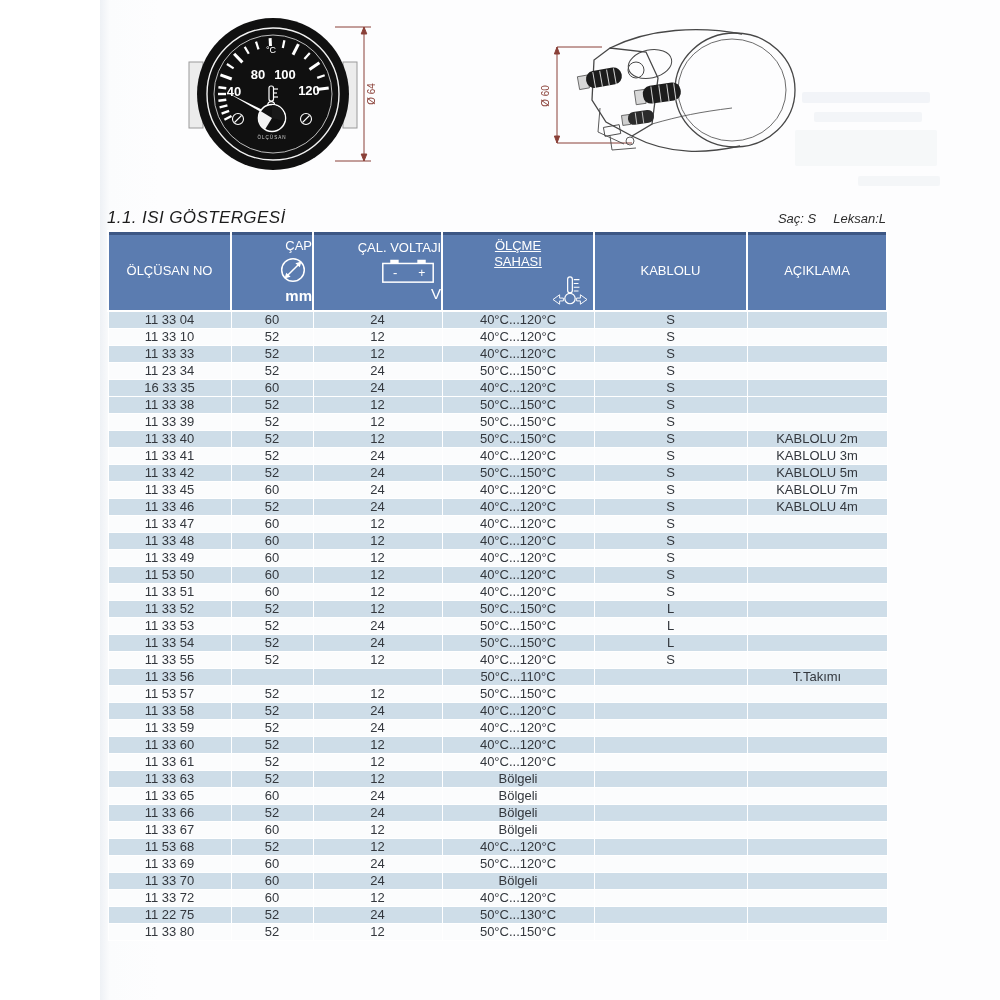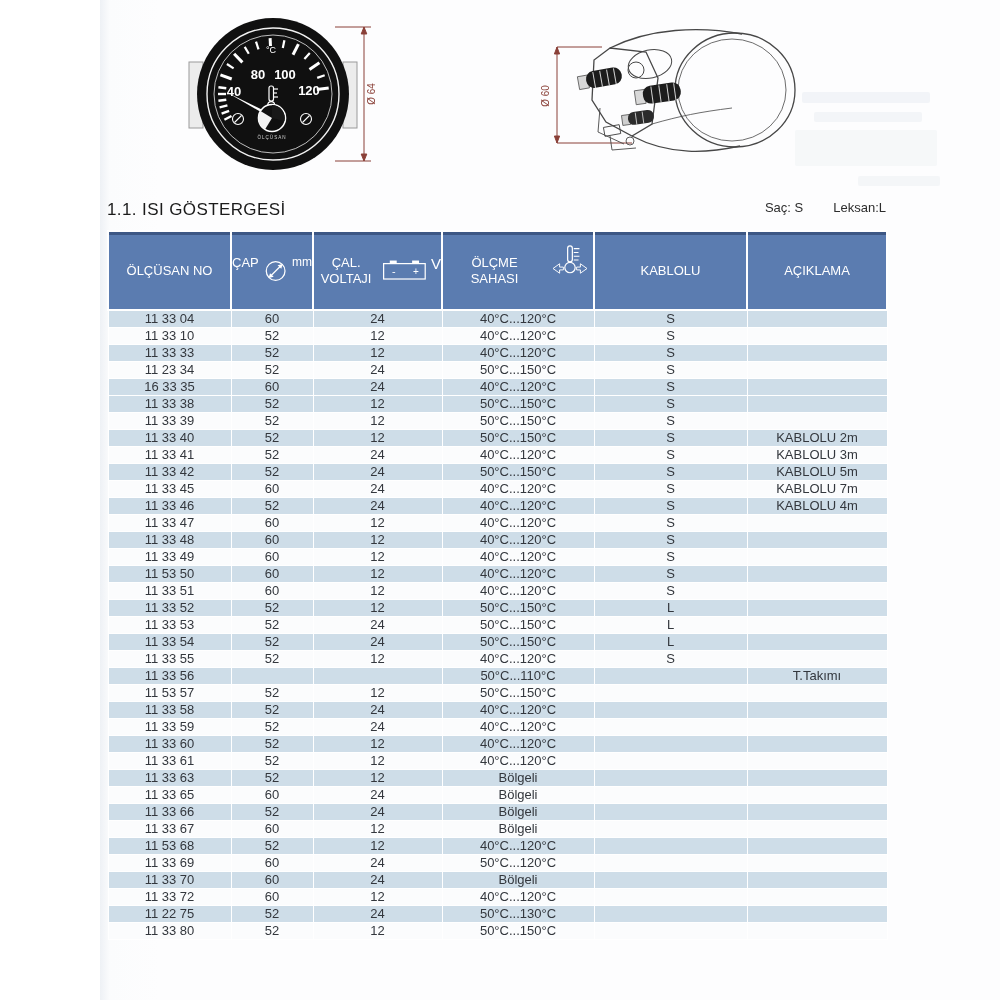--- a/index.html
+++ b/index.html
@@ -3,40 +3,40 @@
 <meta charset="utf-8">
 <style>
   html,body{margin:0;padding:0;background:#fff;}
   .canvas{position:relative;width:1000px;height:1000px;background:#ffffff;overflow:hidden;
           font-family:"Liberation Sans",sans-serif;}
   .scan-area{position:absolute;left:100px;top:0;width:900px;height:1000px;
              background:linear-gradient(90deg,#eef1f5 0px,#fbfcfd 10px,#fdfdfe 60px);}
   .ghost{position:absolute;background:#e9edf2;border-radius:2px;}
 
   
-  .title-row{position:absolute;left:107px;top:200px;width:779px;display:flex;
-             justify-content:space-between;align-items:flex-start;}
+  .title-row{position:absolute;left:107px;top:208px;width:779px;display:flex;
+             justify-content:space-between;align-items:center;font-style:italic;}
   .page-title{font-size:17px;color:#1b1b1b;letter-spacing:.4px;}
-  .material-note{font-size:13px;color:#2d2d2d;display:flex;gap:30px;}
+  .material-note{font-size:13px;color:#2d2d2d;display:flex;gap:17px;}
 
   
   table.catalog{position:absolute;left:107px;top:230px;width:779px;border-collapse:collapse;
                 table-layout:fixed;}
   table.catalog th{background:#5b7cb0;color:#fff;font-size:13px;font-weight:normal;
                    border:2px solid #fff;box-shadow:inset 0 3px 0 rgba(24,42,80,.45);
                    height:73px;vertical-align:middle;text-align:center;padding:2px 0;}
   table.catalog td{font-size:13px;color:#33373d;text-align:center;height:16px;
                    line-height:16px;padding:0;border:1px solid #fff;white-space:nowrap;
                    overflow:hidden;}
   tr.shaded td{background:#cedde8;}
   tr.plain td{background:#fbfcfd;}
-  .hdr-stack{display:flex;flex-direction:row;align-items:flex-start;gap:1px;}
+  .hdr-stack{display:flex;flex-direction:column;align-items:flex-end;gap:1px;}
   .hdr-label{line-height:1.2;}
-  .hdr-label.narrow{display:block;max-width:72px;margin:12px auto;}
-  .hdr-sub{font-weight:normal;font-size:12px;}
+  .hdr-label.narrow{display:block;max-width:72px;margin:4px auto;text-decoration:underline;}
+  .hdr-sub{font-weight:bold;font-size:15px;}
   .hdr-sub.volt{font-size:15px;font-weight:normal;}
 
   .drawing{position:absolute;}
 </style>
 </head>
 <body>
 
 <div class="canvas">
   <div class="scan-area"></div>
 

